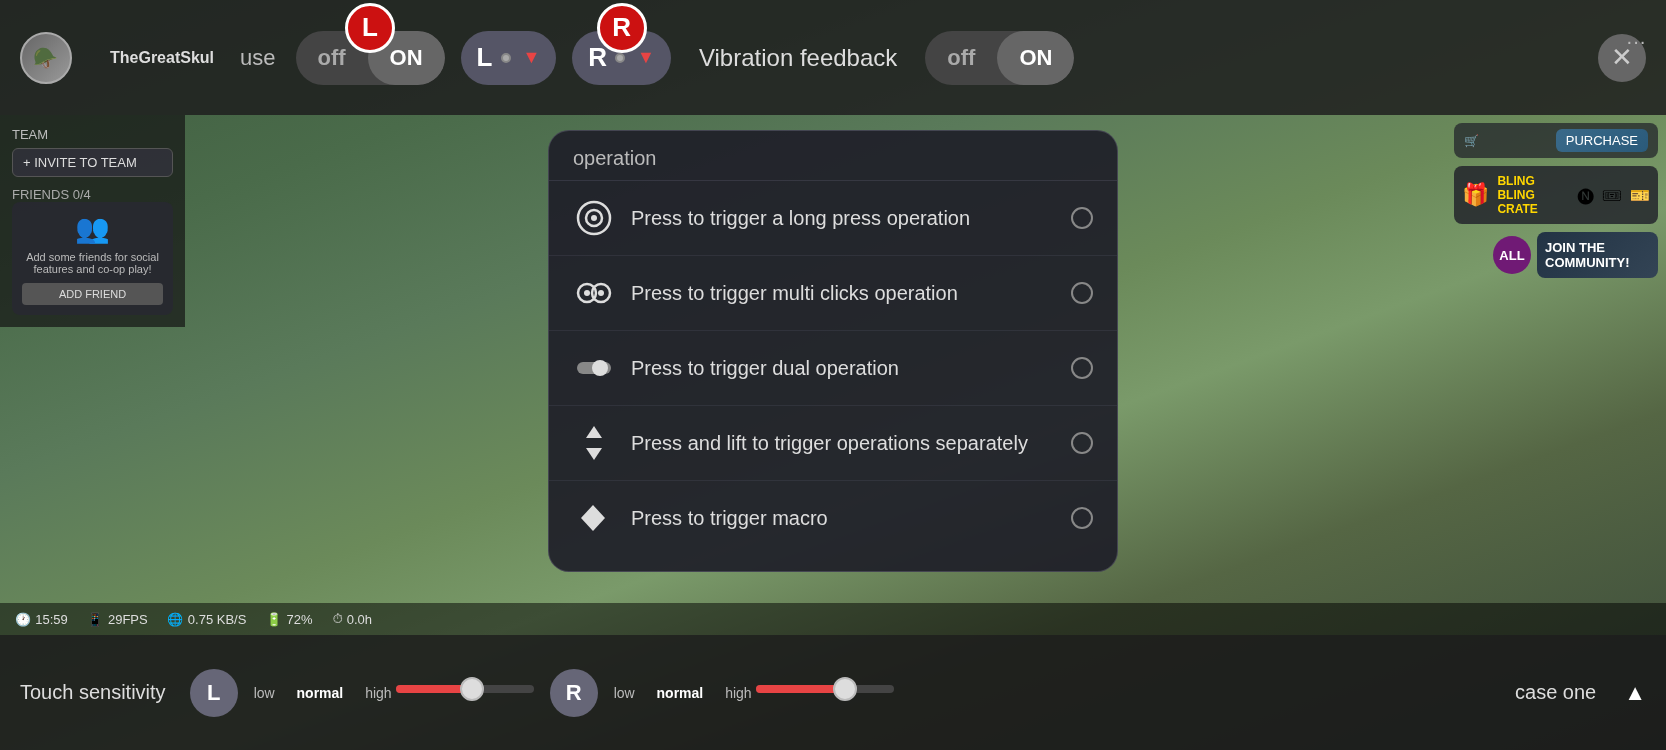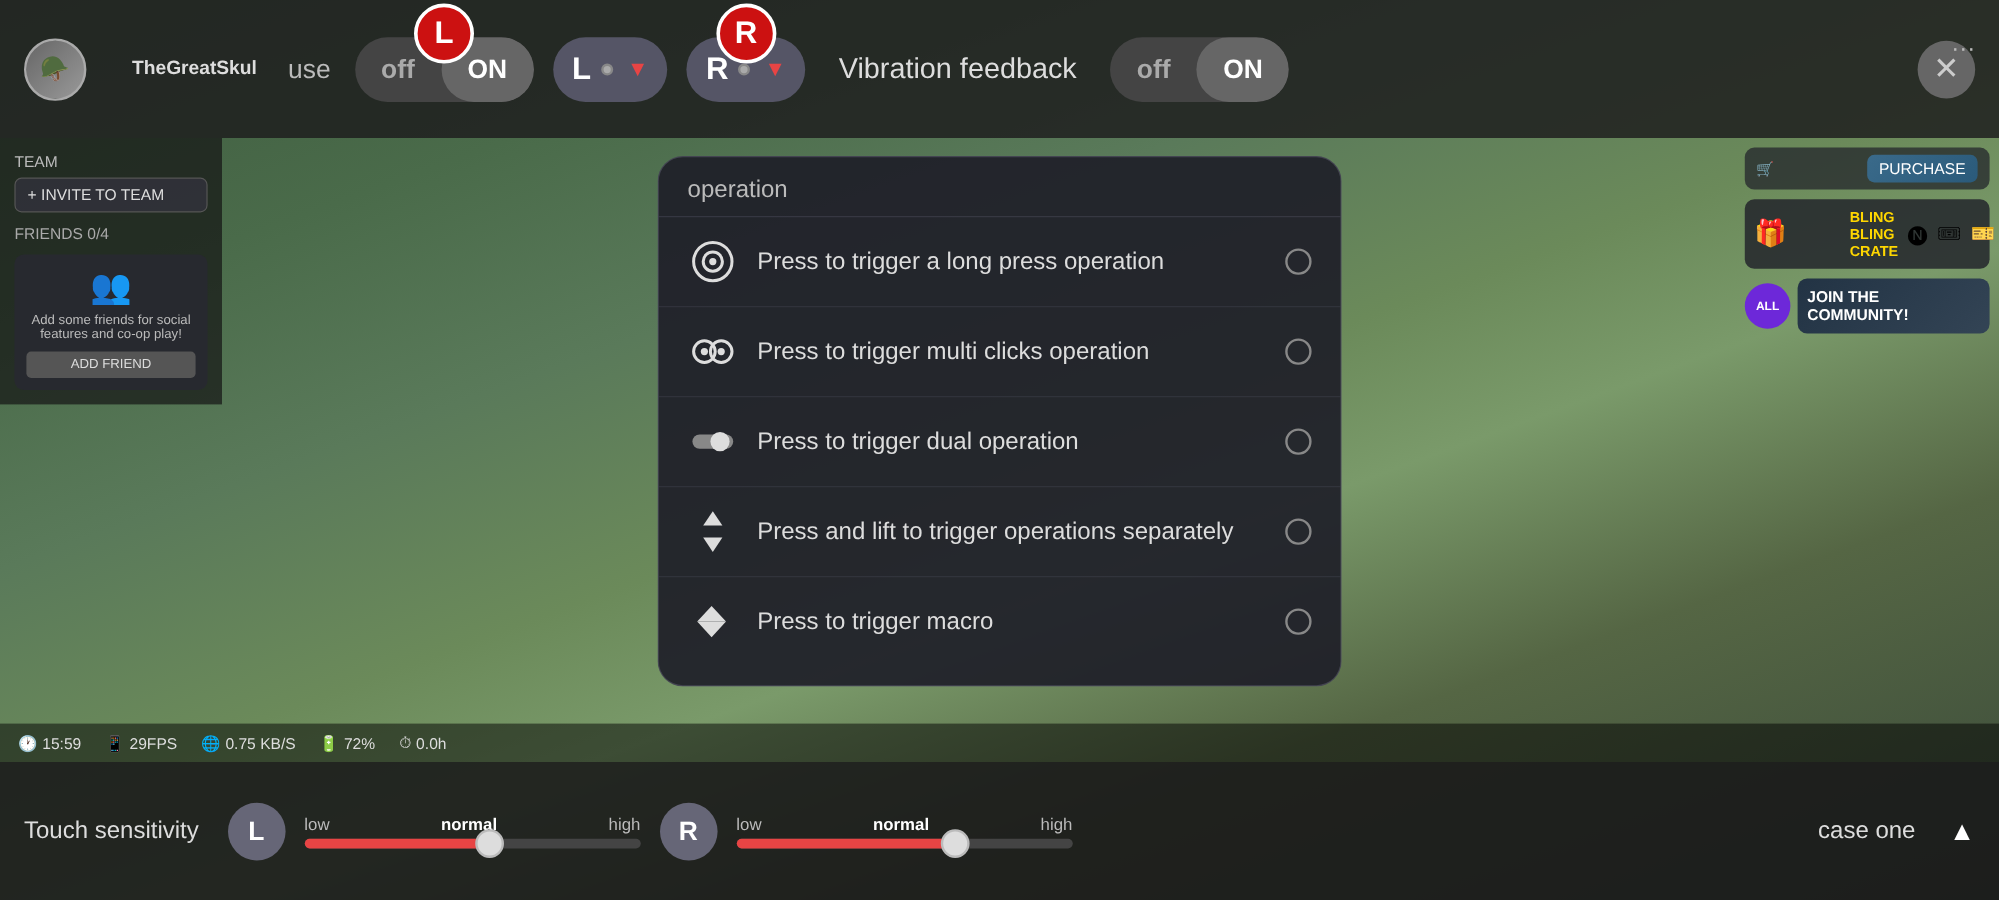--- a/index.html
+++ b/index.html
@@ -212,21 +212,21 @@
       display: flex;
       align-items: center;
       gap: 4px;
       width: 100%;
       margin-bottom: 10px;
     }
 
     .friends-label {
       color: #aaa;
       font-size: 13px;
-      margin-bottom: 10px;
+      margin-bottom: 0;
     }
 
     .friends-card {
       background: rgba(40,40,50,0.8);
       border-radius: 8px;
       padding: 10px;
       text-align: center;
     }
 
     .friends-card .icon {
@@ -305,21 +305,21 @@
       font-size: 22px;
       font-weight: bold;
       cursor: pointer;
       display: flex;
       align-items: center;
       justify-content: center;
     }
 
     .slider-container {
       display: flex;
-      flex-direction: column;
+      flex-direction: row;
       align-items: flex-start;
       gap: 4px;
       width: 280px;
     }
 
     .slider-labels {
       display: flex;
       justify-content: space-between;
       width: 100%;
     }
@@ -418,33 +418,33 @@
       padding: 8px;
       display: flex;
       align-items: center;
       gap: 8px;
     }
 
     .crate-title {
       color: #ffd700;
       font-size: 12px;
       font-weight: bold;
-      margin-left: 44px;
     }
 
     .all-btn {
       width: 38px;
       height: 38px;
       border-radius: 50%;
-      background: #6d28d9;
+      background: #701a75;
       border: none;
       color: #fff;
-      font-size: 10px;
-      font-weight: bold;
-      cursor: pointer;
+      font-size: 13px;
+      font-weight: bold;
+      cursor: pointer;
+      margin-left: 39px;
     }
 
     .community-card {
       background: linear-gradient(135deg, #223344, #334455);
       border-radius: 8px;
       padding: 8px;
       display: flex;
       align-items: center;
       gap: 8px;
     }

